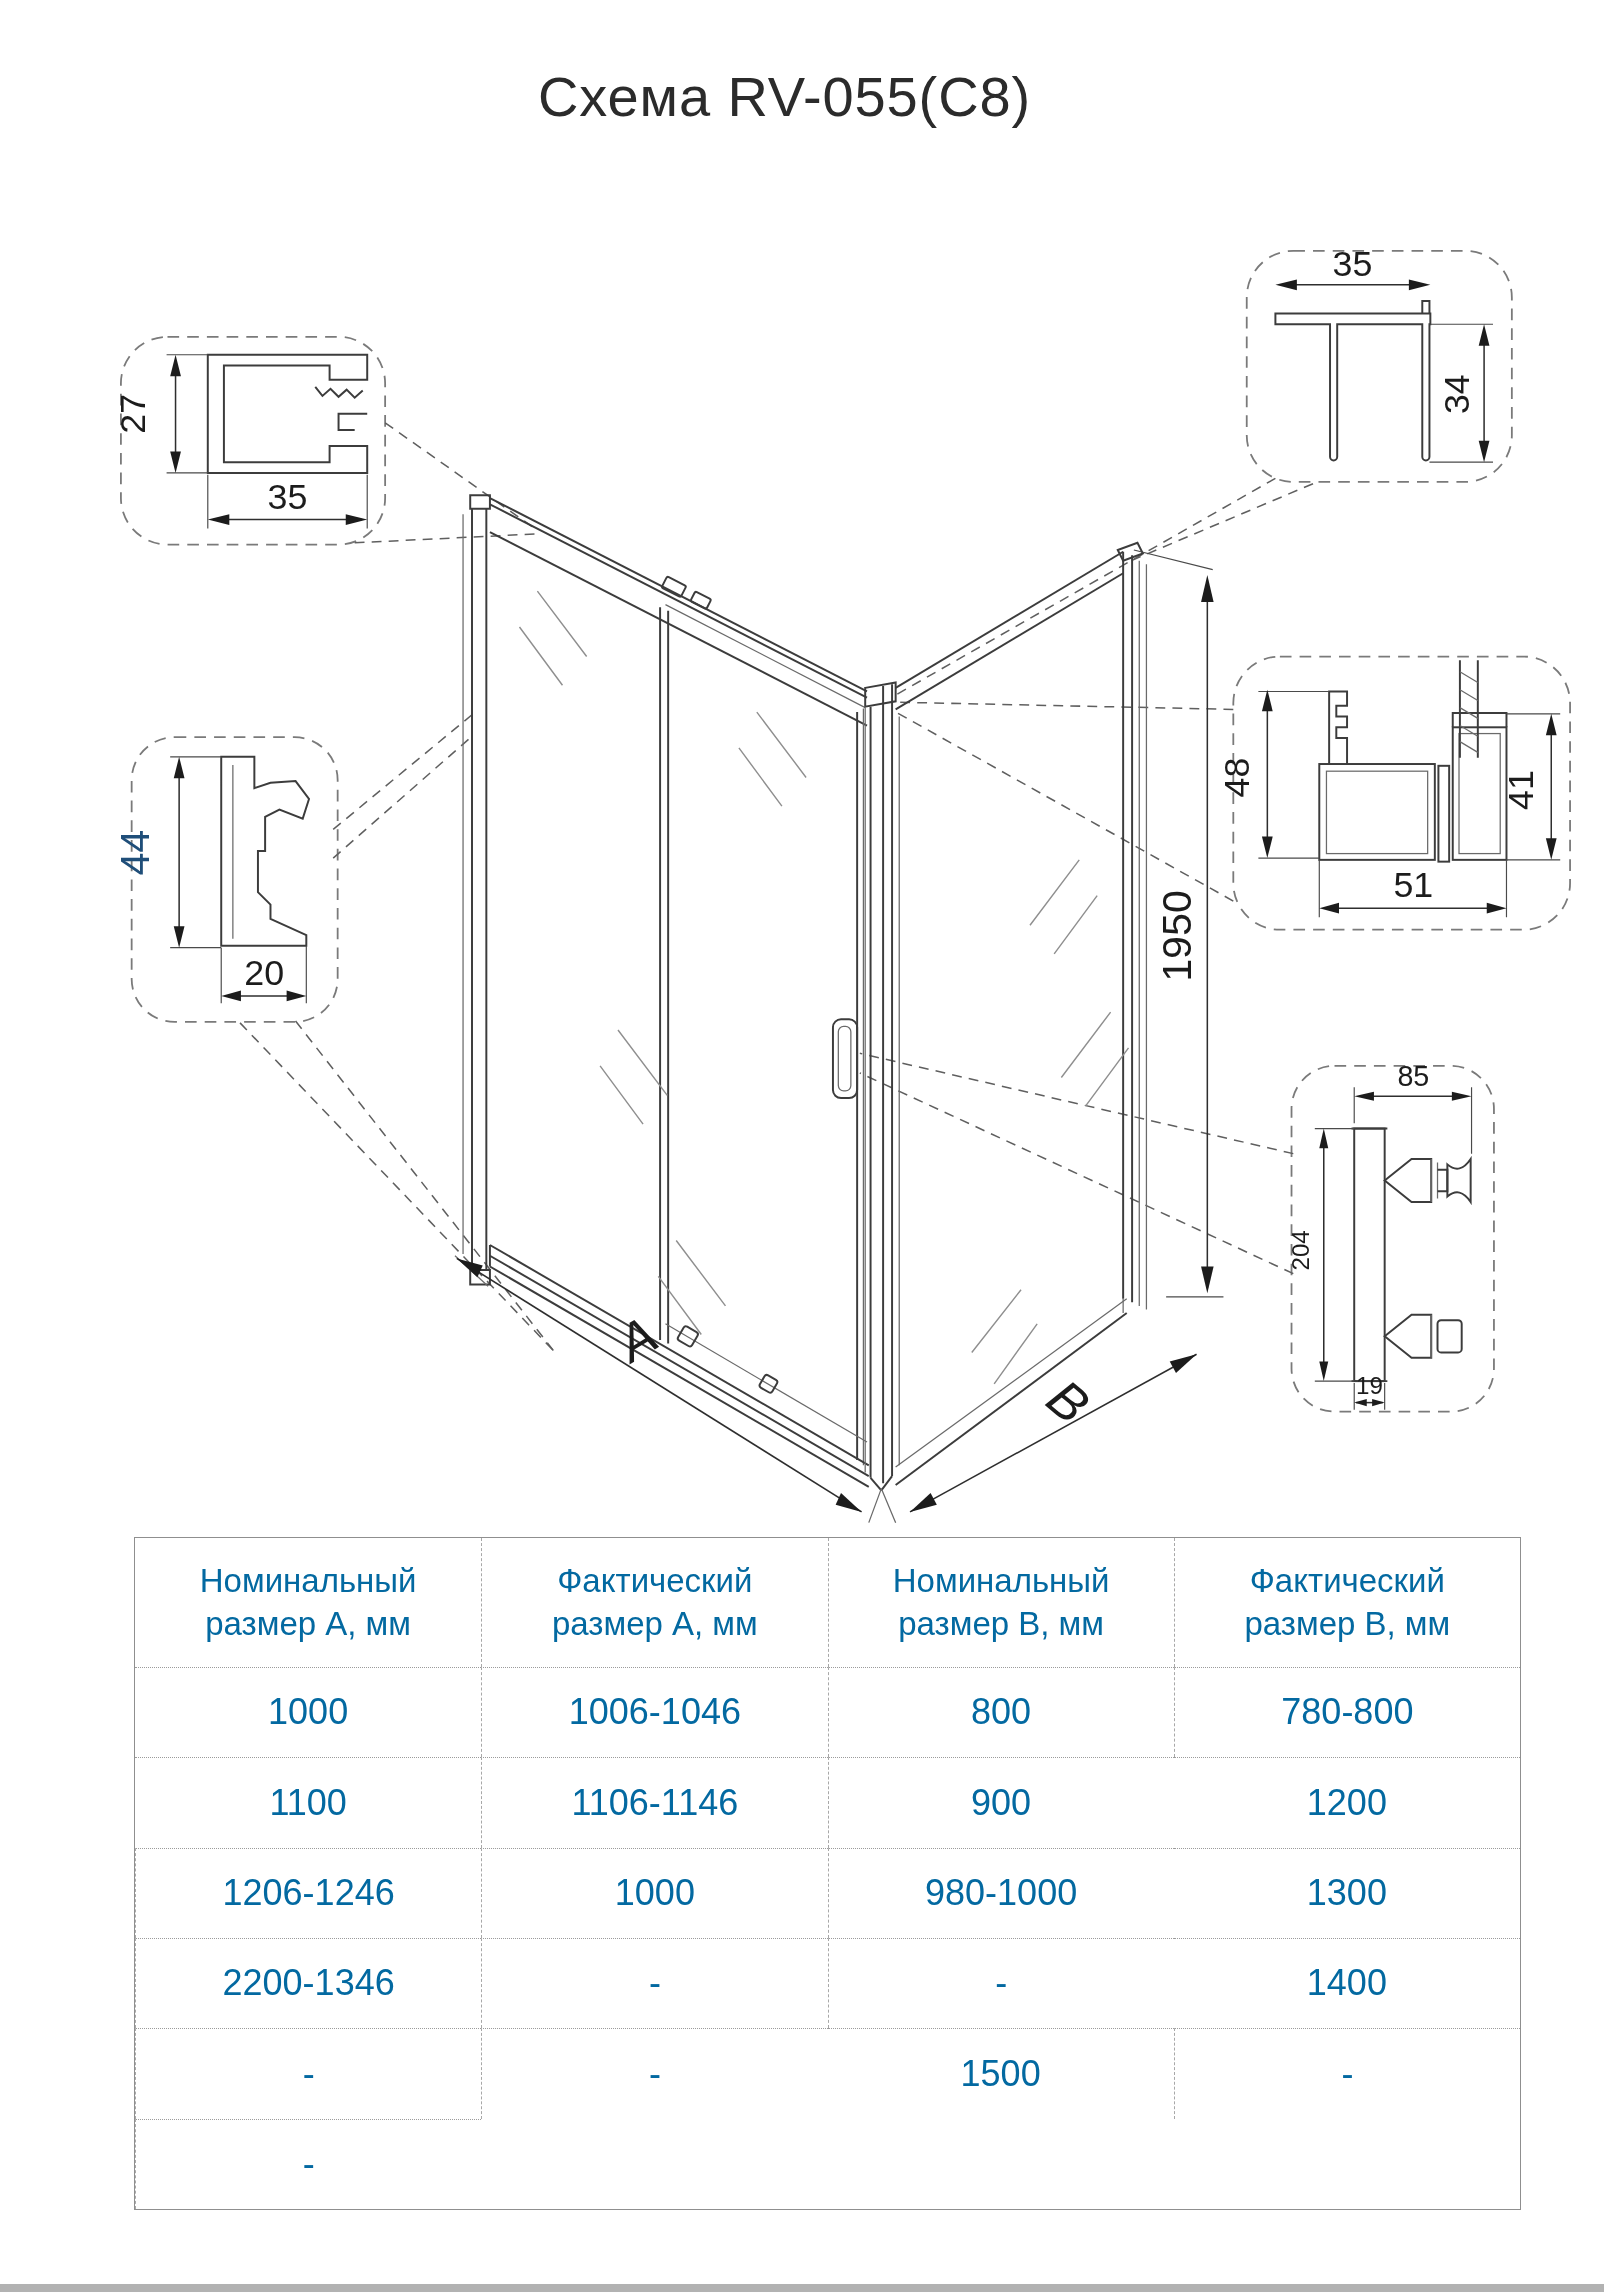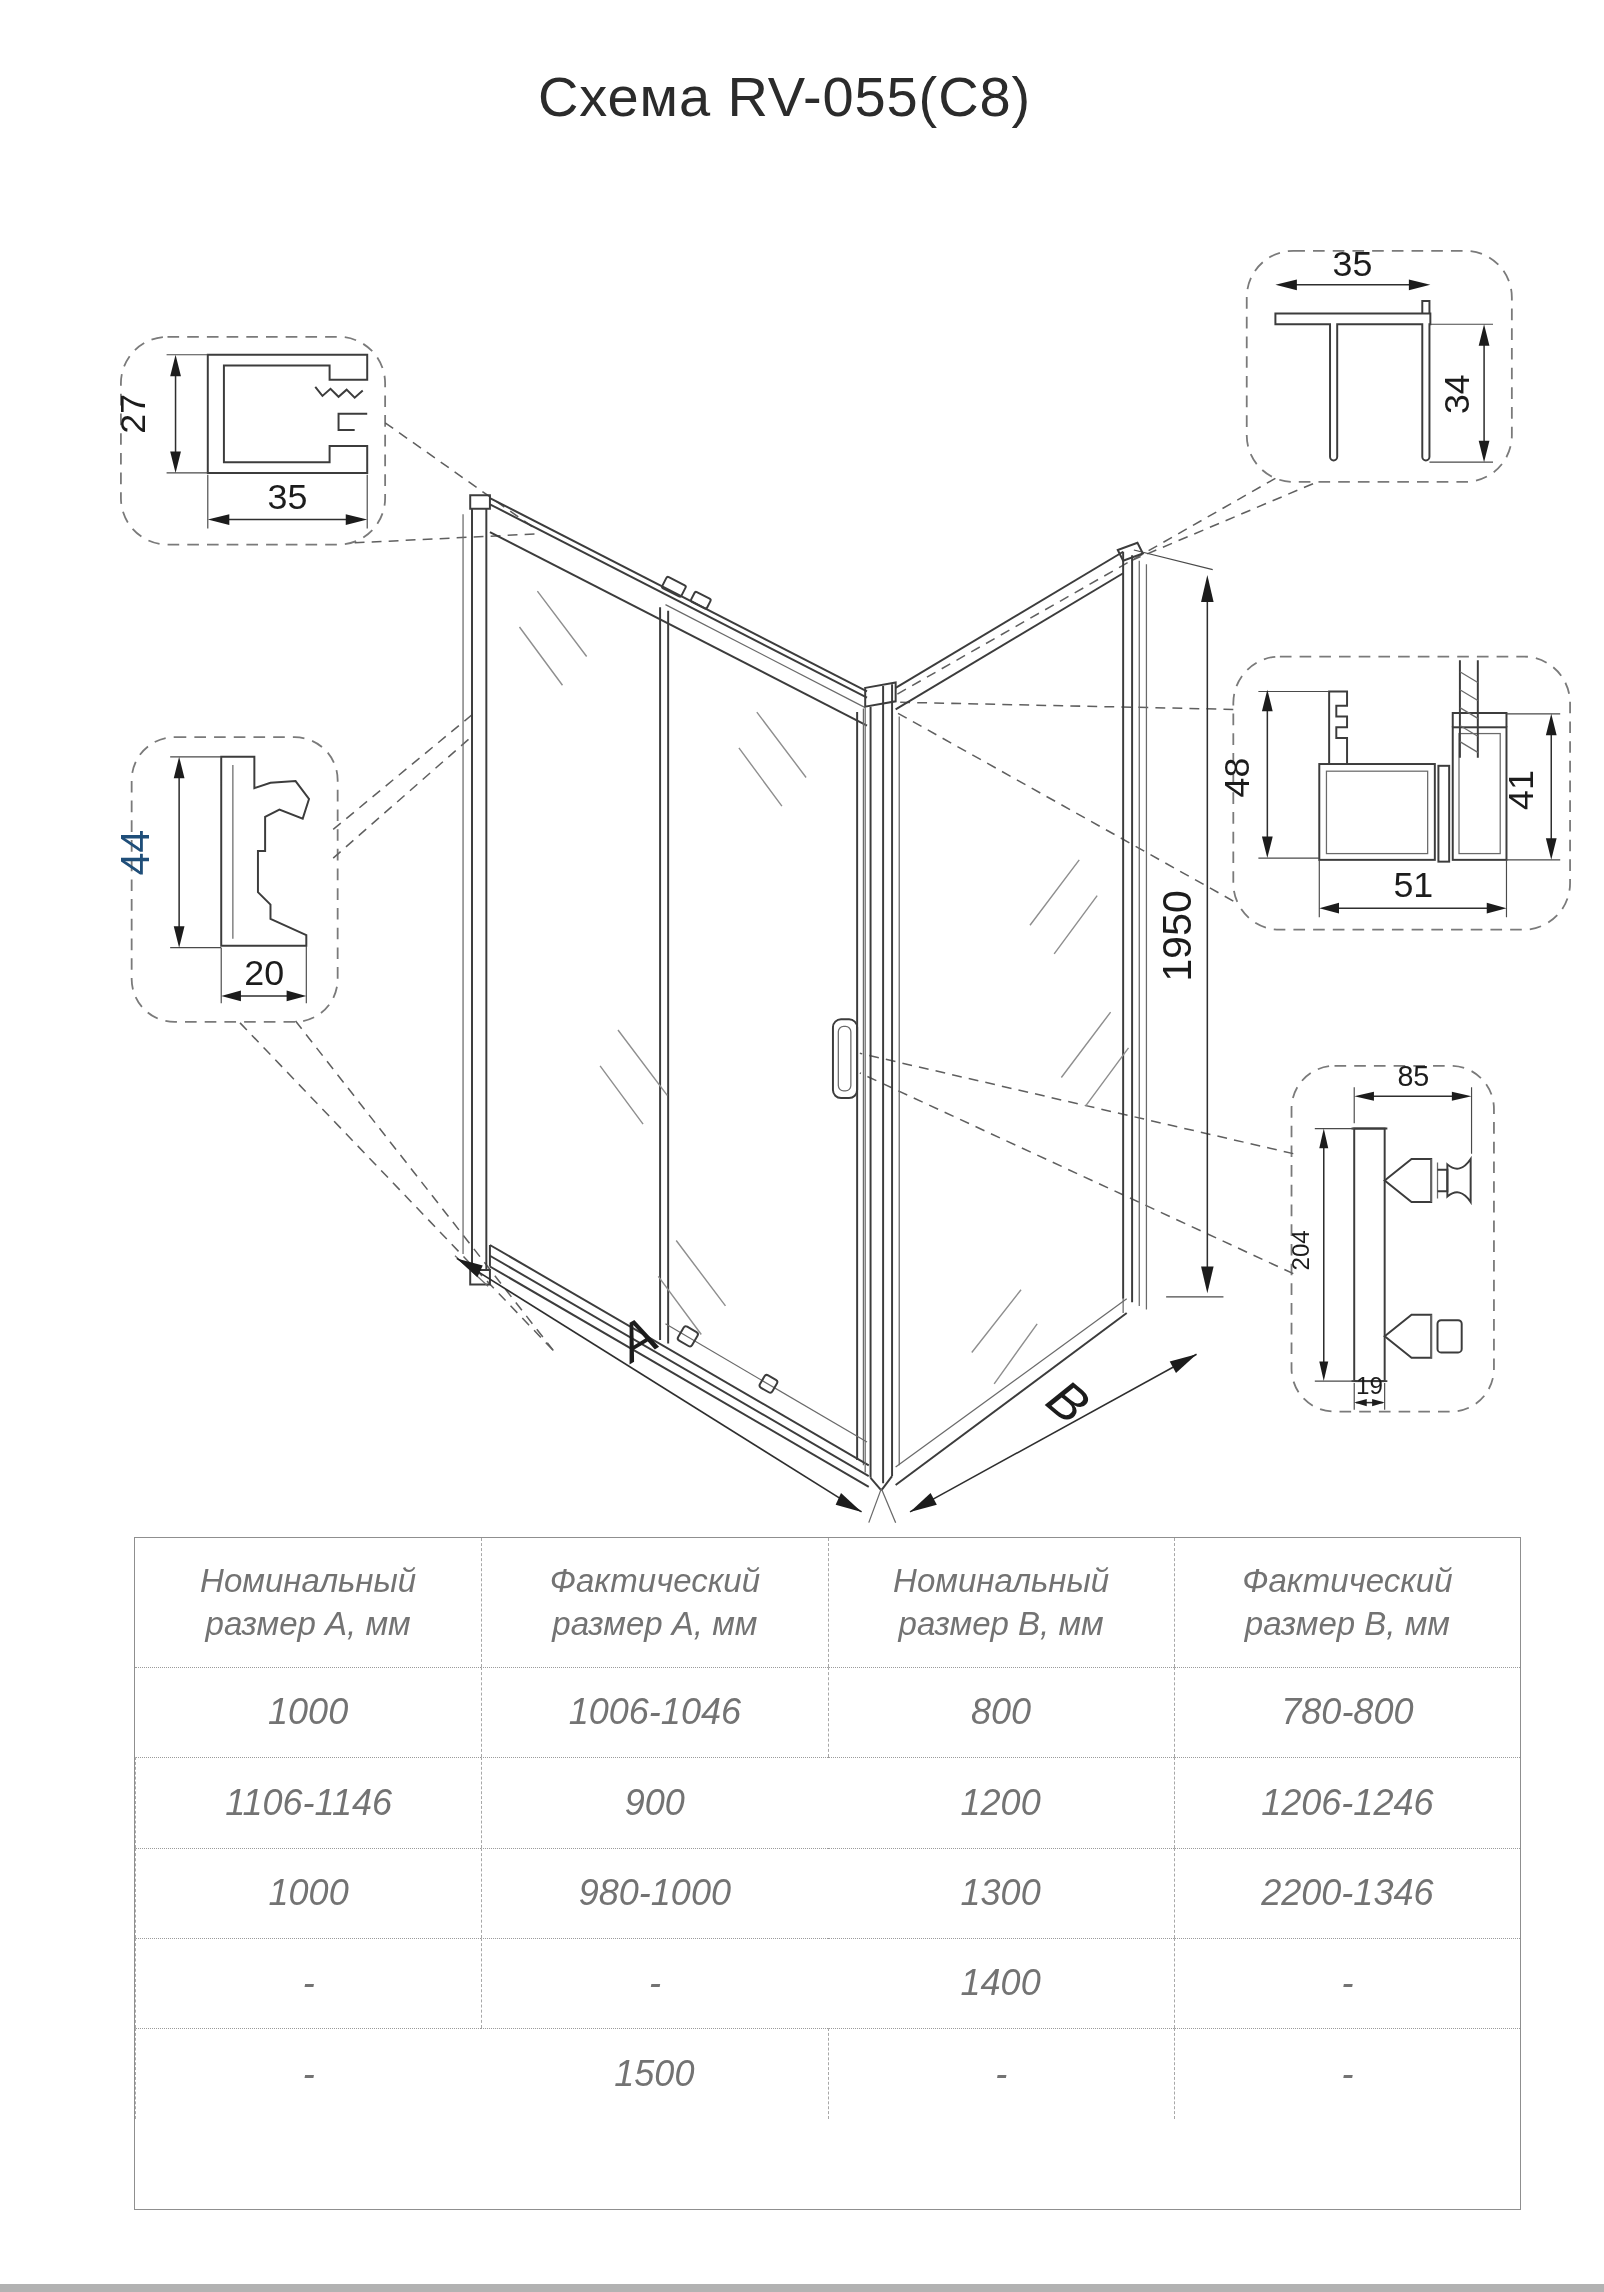--- a/index.html
+++ b/index.html
@@ -29,24 +29,23 @@
   .smtxt{font-size:32px;}
   .xstxt{font-size:27px;}
   .size-table{
     position:absolute;left:134px;top:1537px;width:1387px;height:673px;
     border:1.8px solid #8f8f8f;box-sizing:border-box;
     display:grid;grid-template-columns:1fr 1fr 1fr 1fr;
     grid-template-rows:129px repeat(6,1fr);
   }
   .size-table .cell{
     display:flex;align-items:center;justify-content:center;
-    font-size:36px;color:#737373;white-space:pre-line;text-align:center;
+    font-size:36px;color:#0369a1;white-space:pre-line;text-align:center;
     border-left:1.8px dashed #a8a8a8;border-top:1.8px dotted #9b9b9b;
     line-height:1.3;
-    font-style:italic;
   }
   .size-table .cell.c0{border-left:none;}
   .size-table .cell.r0{border-top:none;font-size:33px;}
   .footer-bar{
     position:absolute;left:0;top:2284px;width:1605px;height:9px;background:#b2b2b2;
   }
 </style>
 </head>
 <body>
 
@@ -289,20 +288,21 @@
     <div class="cell c1 r0">Фактический
 размер А, мм</div>
     <div class="cell c2 r0">Номинальный
 размер В, мм</div>
     <div class="cell c3 r0">Фактический
 размер В, мм</div>
     <div class="cell c0">1000</div>
     <div class="cell c1">1006-1046</div>
     <div class="cell c2">800</div>
     <div class="cell c3">780-800</div>
+    <div class="cell c0">1100</div>
     <div class="cell c1">1106-1146</div>
     <div class="cell c2">900</div>
     <div class="cell c0">1200</div>
     <div class="cell c1">1206-1246</div>
     <div class="cell c2">1000</div>
     <div class="cell c3">980-1000</div>
     <div class="cell c0">1300</div>
     <div class="cell c1">2200-1346</div>
     <div class="cell c2">-</div>
     <div class="cell c3">-</div>

